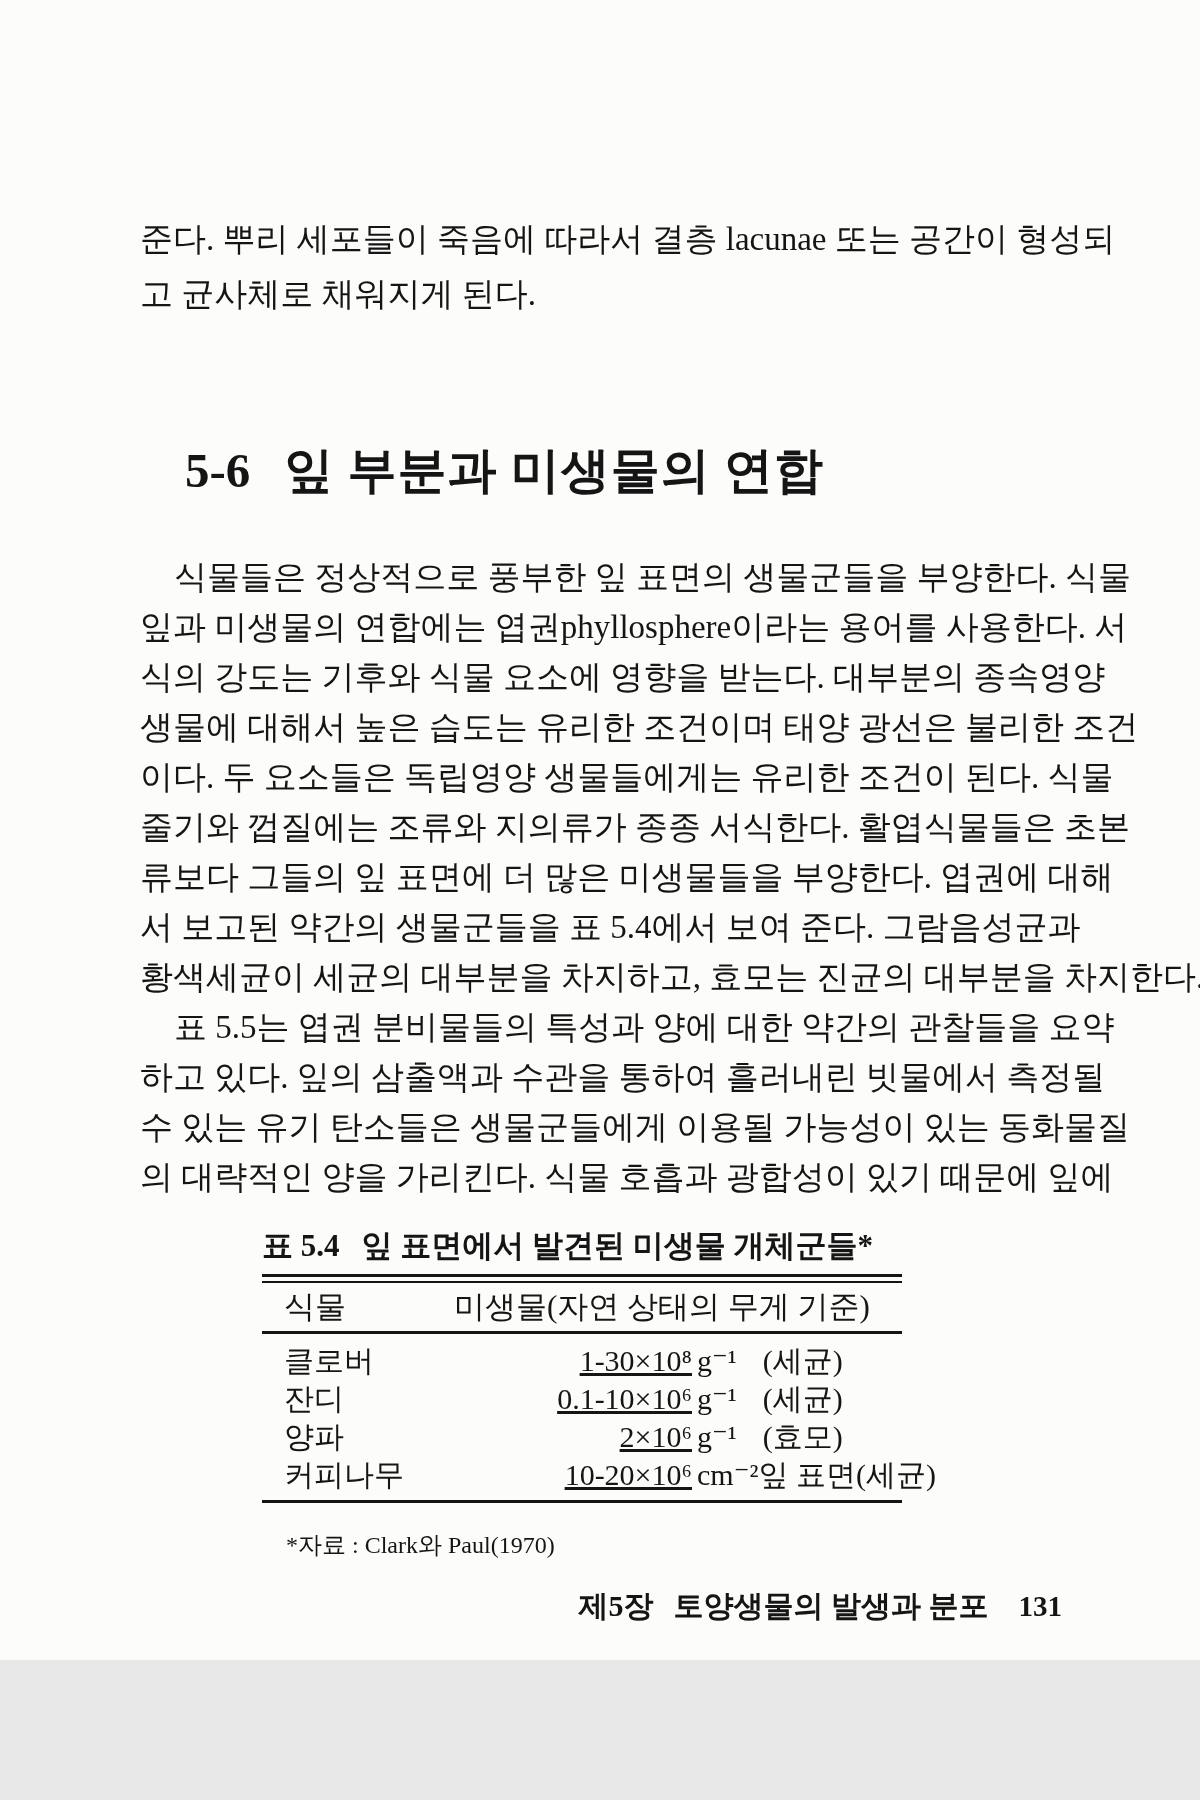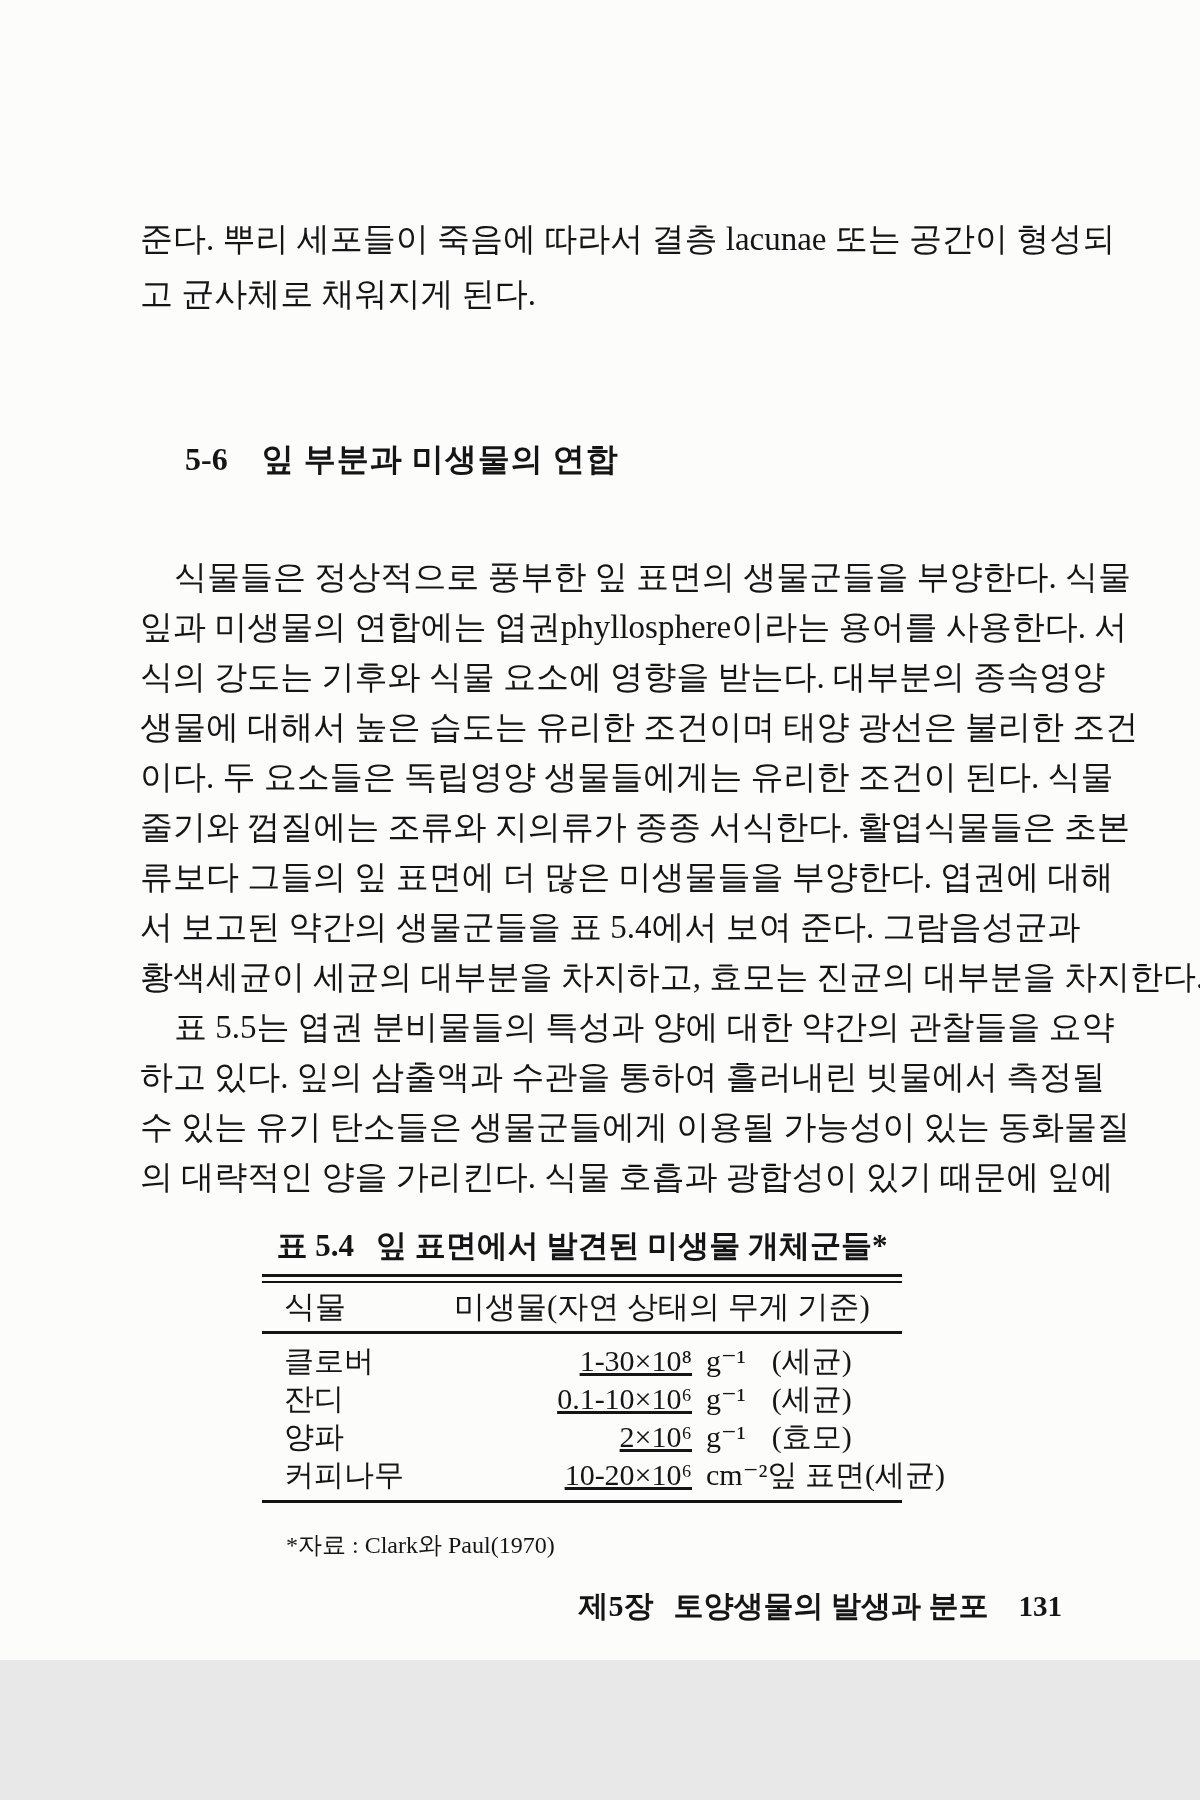--- a/index.html
+++ b/index.html
@@ -22,36 +22,36 @@
     white-space: nowrap;
   }
   .para1 .line { height: 55px; line-height: 55px; }
   .line.short { text-align: left; text-align-last: left; }
   .line.indent { text-indent: 34px; }
 
   .section-heading {
     position: absolute;
     left: 185px;
     top: 438px;
-    font-size: 32px;
+    font-size: 49px;
     font-weight: 600;
     letter-spacing: 1px;
     white-space: nowrap;
   }
   .section-heading .num { margin-right: 34px; letter-spacing: 0; }
 
   .table-block {
     position: absolute;
     left: 262px;
     top: 1226px;
     width: 640px;
     font-size: 30px;
   }
   .table-title {
-    text-align: center;
+    text-align: left;
     font-size: 31px;
     font-weight: 600;
     height: 40px;
     line-height: 40px;
     white-space: nowrap;
   }
   .table-title .t-label { margin-right: 22px; }
   .double-rule {
     margin-top: 8px;
     height: 4px;
@@ -71,21 +71,21 @@
   .trow {
     display: flex;
     align-items: baseline;
     height: 38px;
     line-height: 38px;
     white-space: nowrap;
   }
   .cell-plant { display: inline-block; width: 170px; padding-left: 22px; flex: none; }
   .thead-row .cell-plant { width: 170px; }
   .amount { display: inline-block; width: 238px; text-align: right; flex: none; text-decoration: underline; }
-  .unit { margin-left: 14px; }
+  .unit { margin-left: 5px; }
   .org { margin-left: 26px; }
   .org.tight { margin-left: 0; }
   .footnote {
     margin-top: 24px;
     padding-left: 24px;
     font-size: 24px;
     height: 36px;
     line-height: 36px;
     white-space: nowrap;
   }

